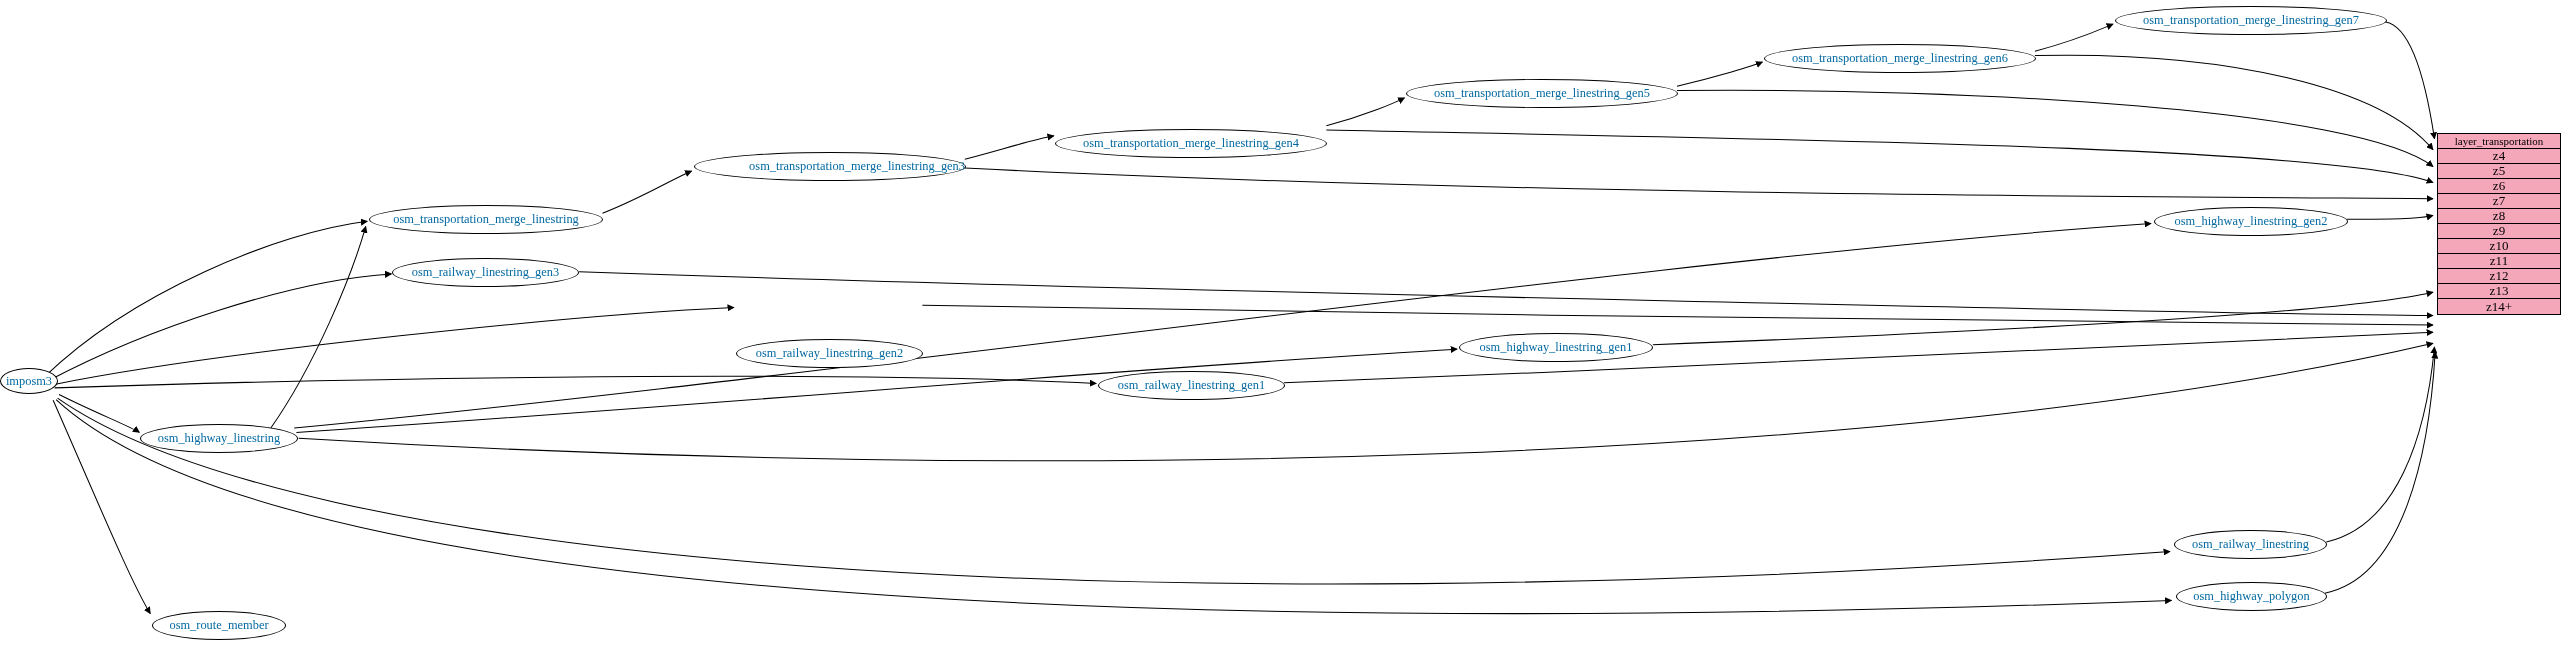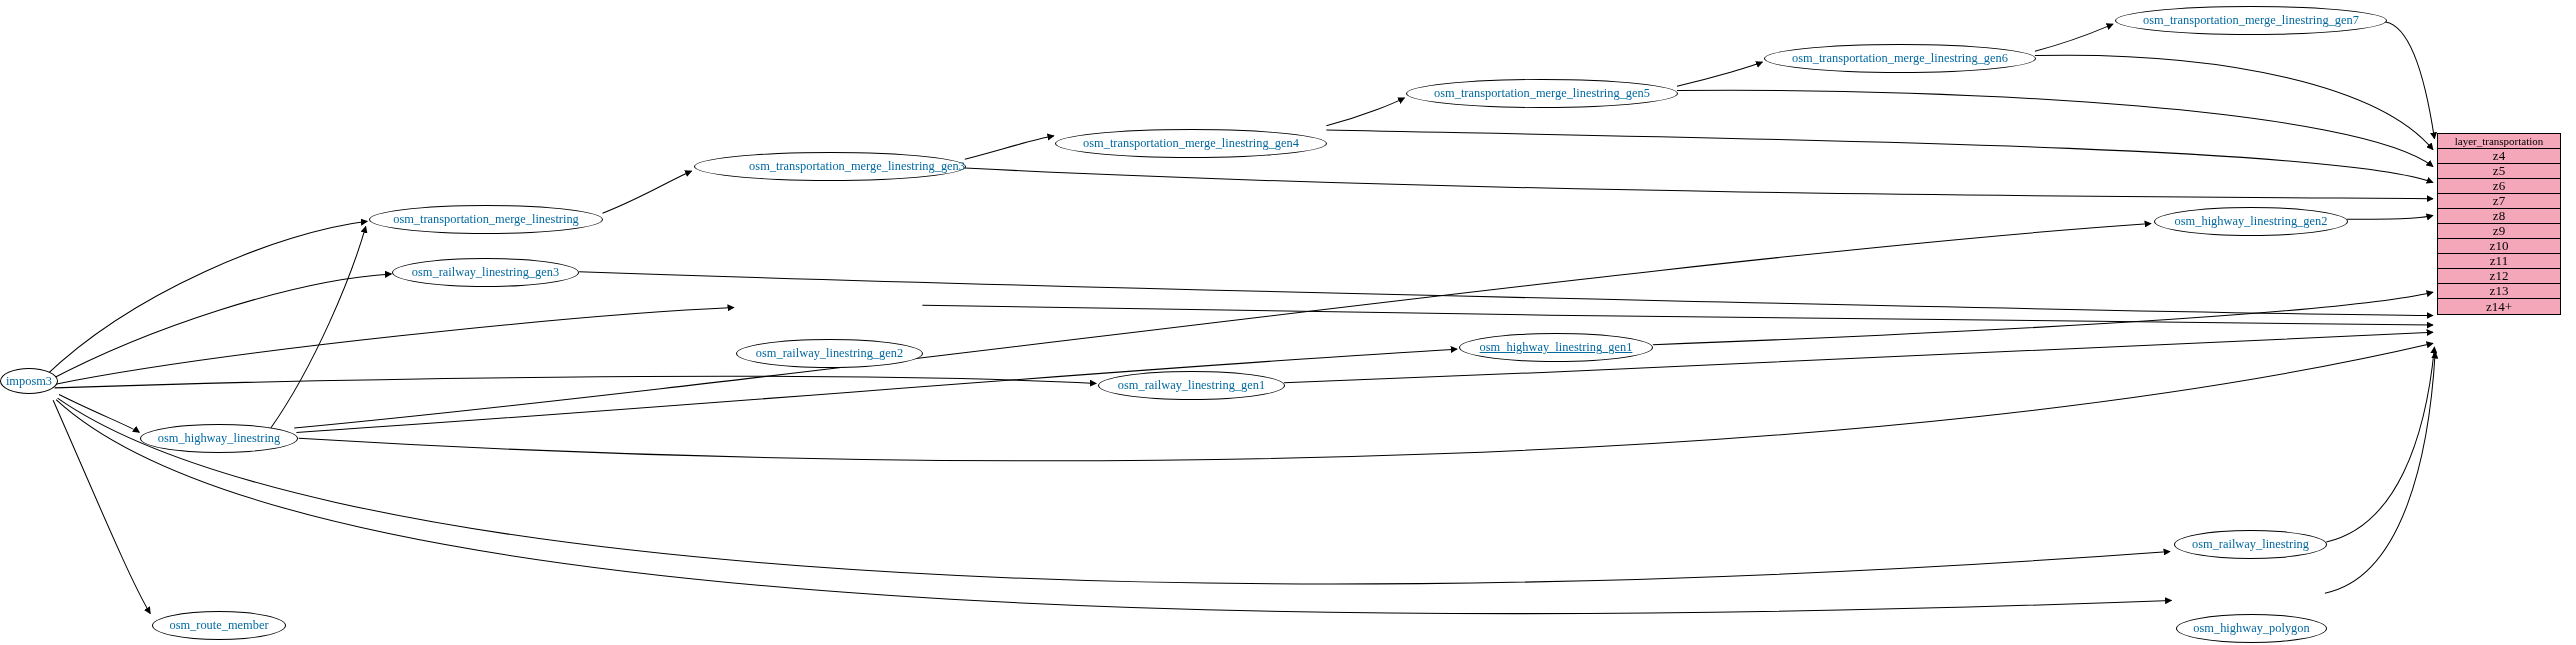--- a/index.html
+++ b/index.html
@@ -156,29 +156,29 @@
   </div>
 
   <div class="node" style="left:2115px; top:5.8px; width:272px; height:29px;">
     <span>osm_transportation_merge_linestring_gen7</span>
   </div>
 
   <div class="node" style="left:2154px; top:207px; width:194px; height:29px;">
     <span>osm_highway_linestring_gen2</span>
   </div>
 
-  <div class="node" style="left:1459px; top:333px; width:194px; height:29px;text-decoration:underline;">
+  <div class="node" style="left:1459px; top:333px; width:194px; height:29px;">
     <span>osm_highway_linestring_gen1</span>
   </div>
 
   <div class="node" style="left:2174px; top:530px; width:153px; height:29px;">
     <span>osm_railway_linestring</span>
   </div>
 
-  <div class="node" style="left:2176px; top:614px; width:151px; height:29px;">
+  <div class="node" style="left:2176px; top:582px; width:151px; height:29px;">
     <span>osm_highway_polygon</span>
   </div>
 
   <div class="legend" style="left:2437px; top:133px;">
     <div class="legend-row legend-head">
       <span>layer_transportation</span>
     </div>
     <div class="legend-row">
         <span>z4</span>
       </div>

